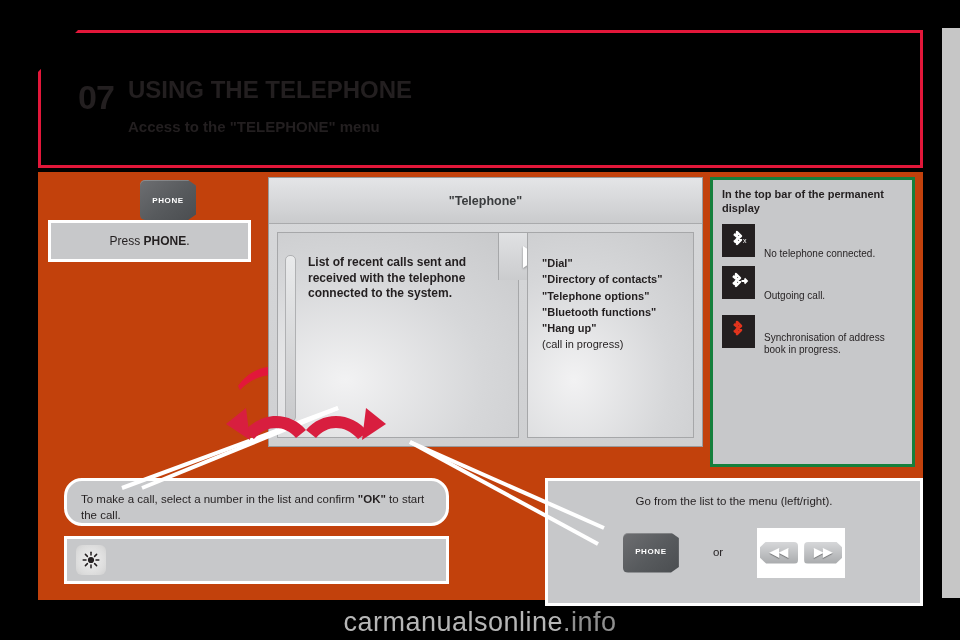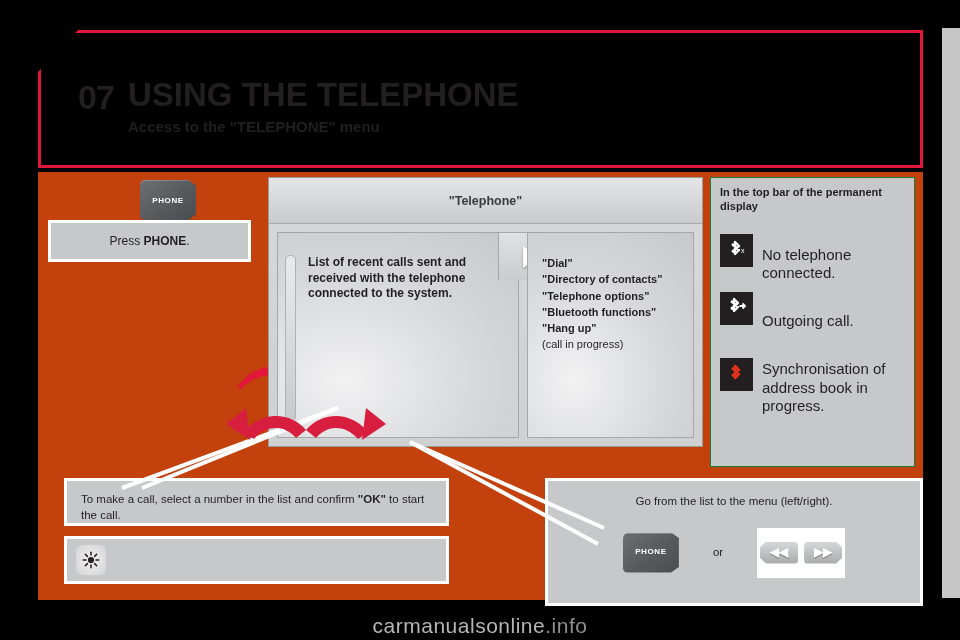--- a/index.html
+++ b/index.html
@@ -32,21 +32,21 @@
     background: #000;
     clip-path: polygon(38px 0, 100% 0, 100% 100%, 0 100%, 0 40px);
   }
   .chapter-num {
     position: absolute; left: 78px; top: 78px;
     color: #231f20; font-size: 34px; font-weight: bold;
     letter-spacing: -1px; font-family: "Liberation Sans", sans-serif;
   }
   .chapter-title {
     position: absolute; left: 128px; top: 76px;
-    color: #231f20; font-size: 33px; font-weight: bold;
+    color: #231f20; font-size: 24px; font-weight: bold;
     letter-spacing: 0px; white-space: nowrap;
   }
   .chapter-sub {
     position: absolute; left: 128px; top: 118px;
     color: #231f20; font-size: 15px; font-weight: bold;
     white-space: nowrap;
   }
 
   
   .content {
@@ -141,40 +141,40 @@
     border-left: 17px solid #fff;
     border-top: 11px solid transparent;
     border-bottom: 11px solid transparent;
     filter: drop-shadow(0 1px 1px rgba(0,0,0,.35));
   }
 
   
   .info-panel {
     position: absolute; left: 672px; top: 5px;
     width: 205px; height: 290px;
-    background: #c7c8ca; border: 1px solid #15803d;
+    background: #c7c8ca; border: 3px solid #15803d;
     padding: 8px 9px;
   }
   .info-head {
     font-size: 11px; font-weight: bold; color: #231f20;
     line-height: 1.25; margin-bottom: 6px;
   }
   .info-row { display: flex; align-items: center; margin-bottom: 4px; }
   .bt-chip {
     width: 33px; height: 33px; background: #231f20;
     display: flex; align-items: center; justify-content: center;
     flex: 0 0 33px;
   }
   .info-label {
-    font-size: 15px; color: #231f20; line-height: 1.22; margin-left: 9px; margin-top: 26px;
+    font-size: 10px; color: #231f20; line-height: 1.22; margin-left: 9px; margin-top: 26px;
   }
 
   
   .box-call {
-    left: 26px; top: 306px; width: 385px; height: 48px;
+    left: 26px; top: 306px; width: 385px; height: 48px; border-radius: 18px;
   }
   .box-tip {
     left: 26px; top: 364px; width: 385px; height: 48px;
     background: #c7c8ca;
     display: flex; align-items: center;
   }
   .tip-icon {
     width: 30px; height: 30px; margin-left: 9px; flex: 0 0 30px;
     background: radial-gradient(circle at 50% 50%, #f0f0f0 0%, #dcdcdc 70%, #cfcfcf 100%);
     border-radius: 6px;
@@ -210,21 +210,21 @@
     text-shadow: 0 1px 1px rgba(0,0,0,.4);
   }
 
   
   .overlay { position: absolute; inset: 0; pointer-events: none; }
 
   
   .watermark {
     position: absolute; left: 0; bottom: 2px; width: 960px;
     text-align: center;
-    font-size: 21px; color: #b6b6b6; letter-spacing: .5px;
+    font-size: 27px; color: #b6b6b6; letter-spacing: .5px;
   }
   .watermark .dim { color: #8f8f8f; }
 </style>
 </head>
 <body>
 
 <div id="page">
 
   <div class="right-bar"></div>
 

